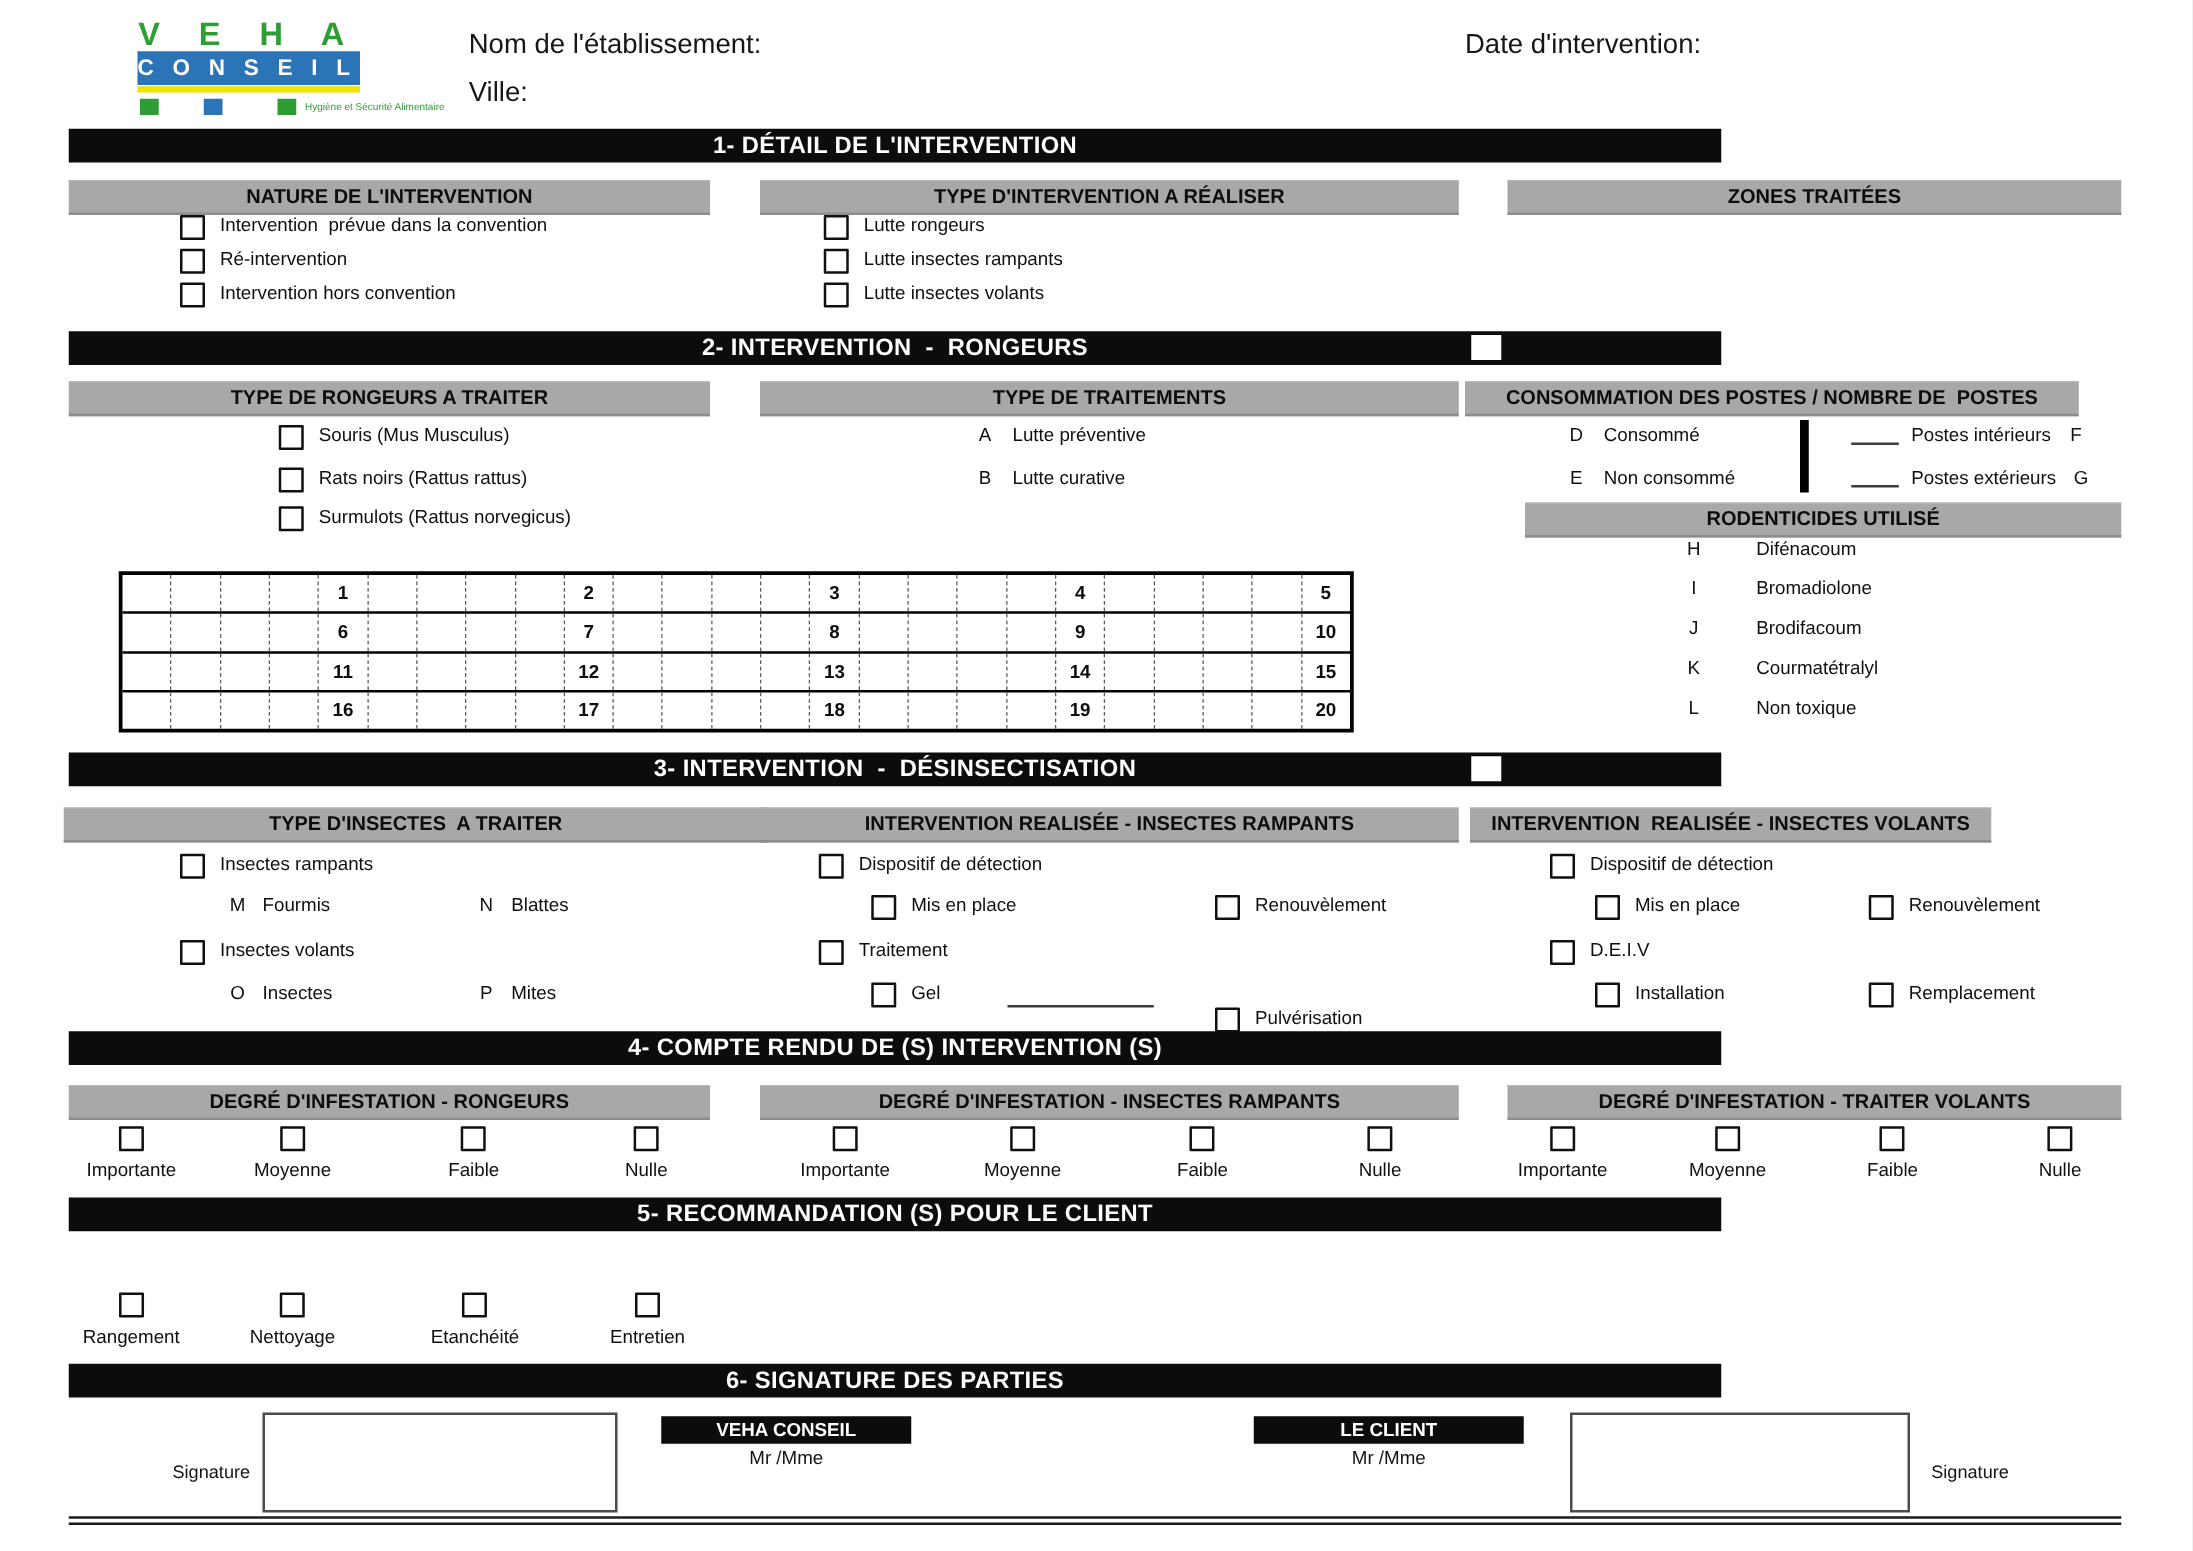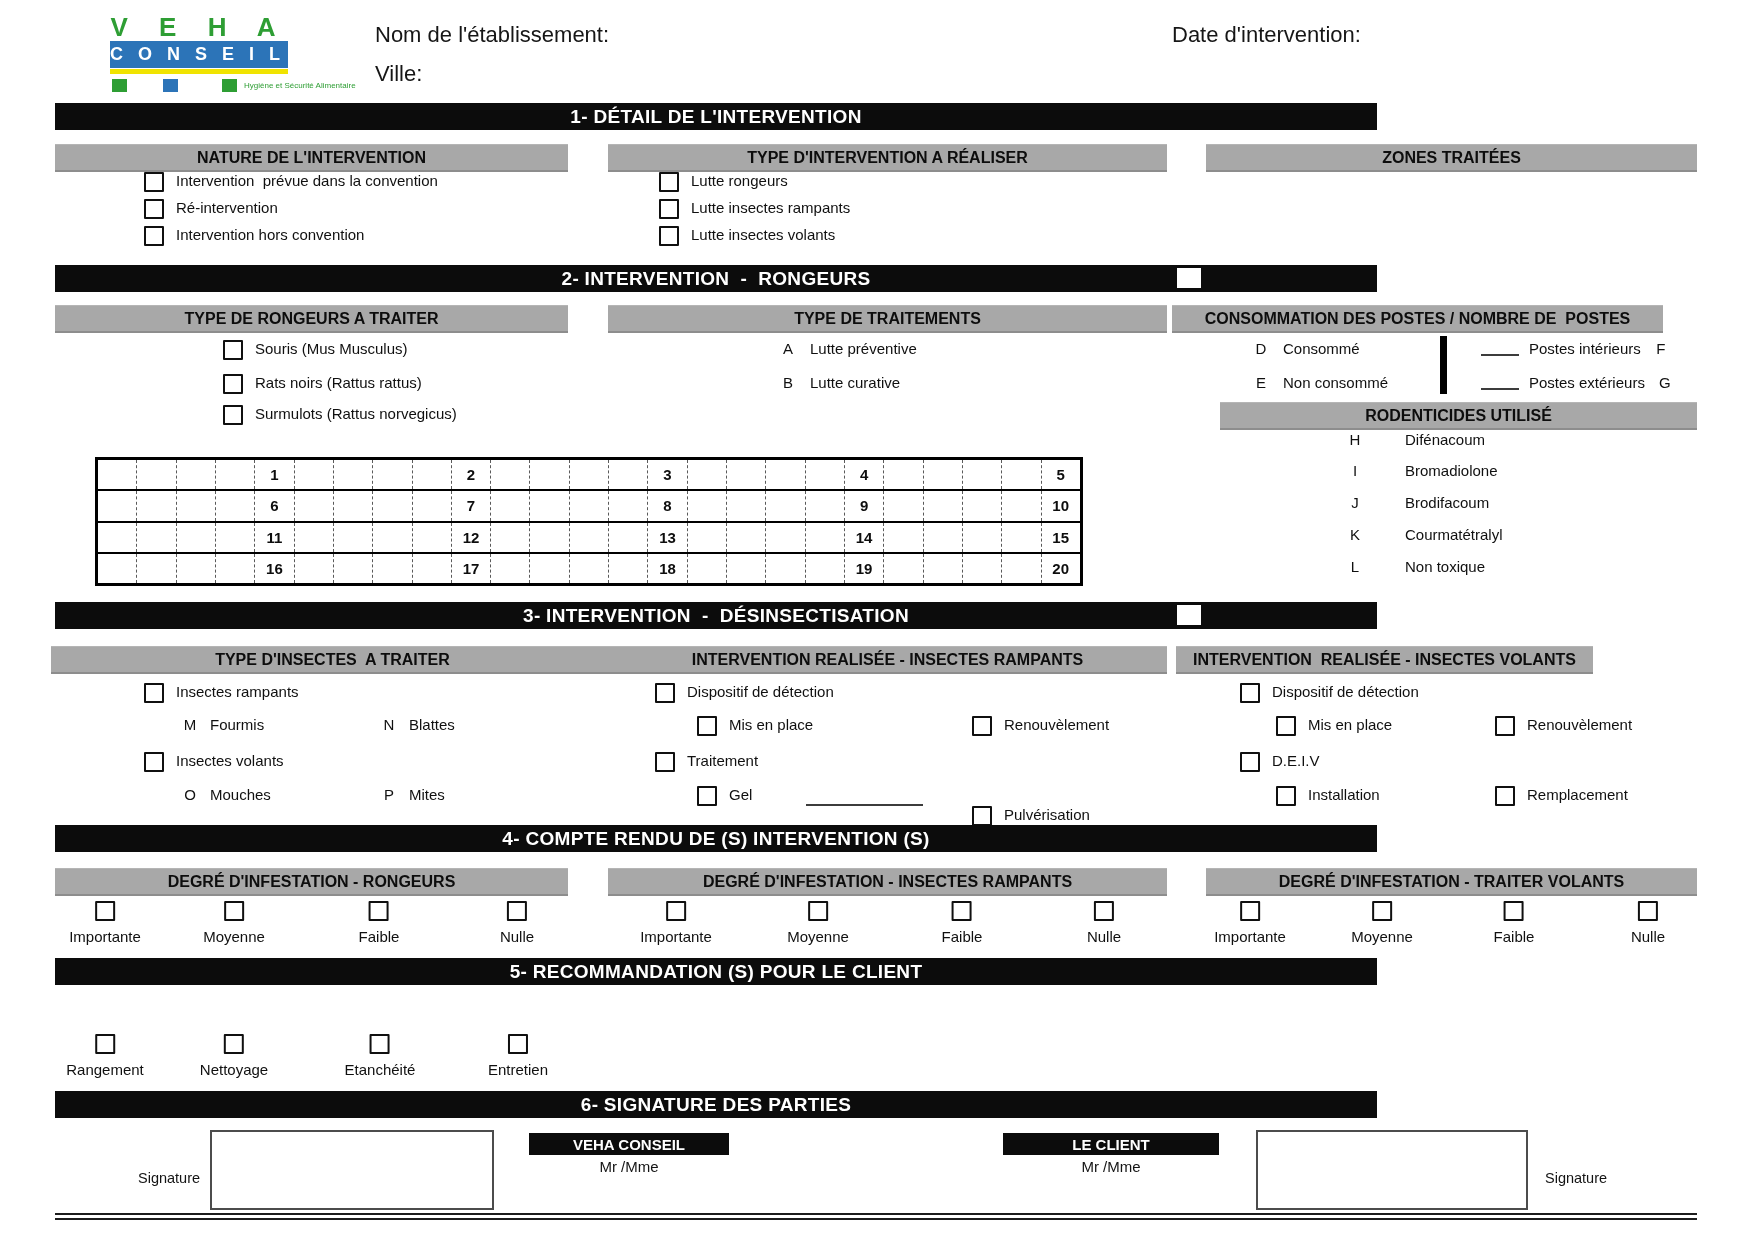--- a/index.html
+++ b/index.html
@@ -307,21 +307,21 @@
   <div class="row" style="left:381px;top:716px">
     <span class="code" style="width:16px">N</span>
     <span class="lbl">Blattes</span>
   </div>
   <div class="row" style="left:144px;top:752px">
     <span class="cb"></span>
     <span class="lbl">Insectes volants</span>
   </div>
   <div class="row" style="left:182px;top:786px">
     <span class="code" style="width:16px">O</span>
-    <span class="lbl">Mouches</span>
+    <span class="lbl">Insectes</span>
   </div>
   <div class="row" style="left:381px;top:786px">
     <span class="code" style="width:16px">P</span>
     <span class="lbl">Mites</span>
   </div>
 
   <div class="row" style="left:655px;top:683px">
     <span class="cb"></span>
     <span class="lbl">Dispositif de détection</span>
   </div>

